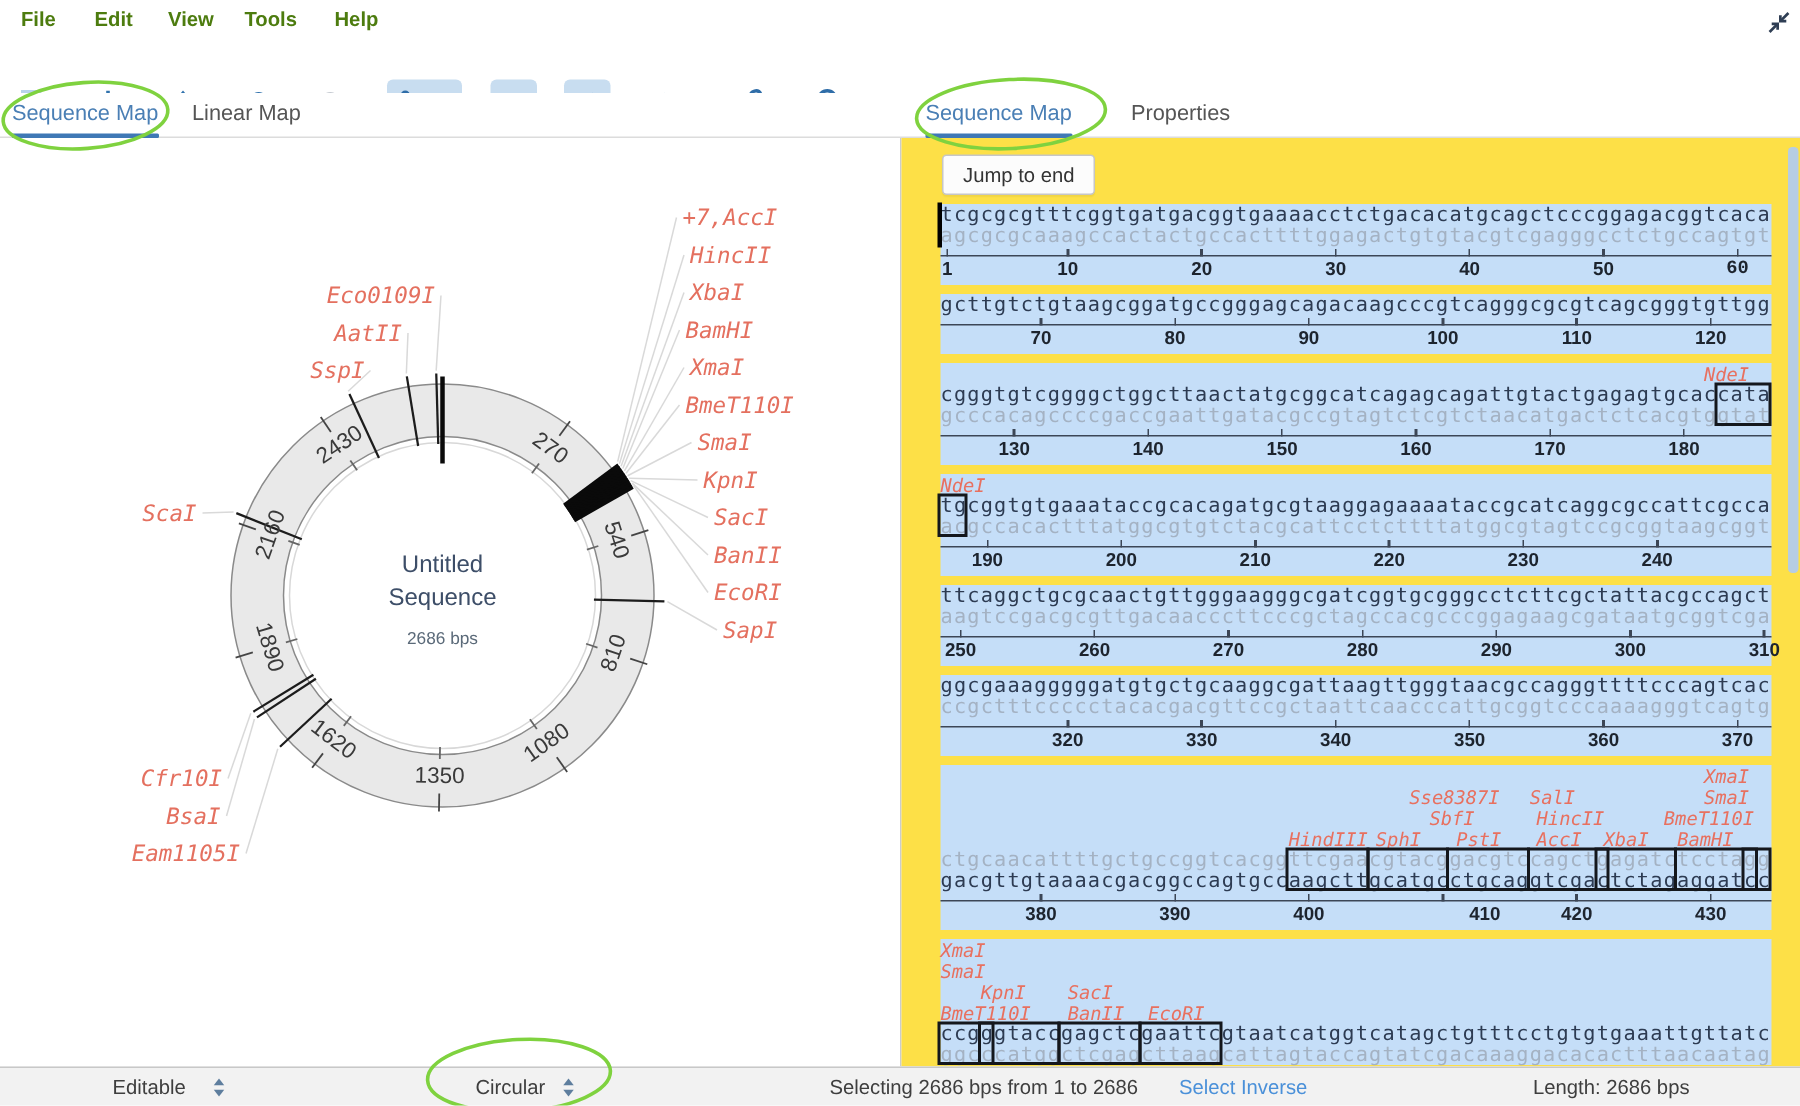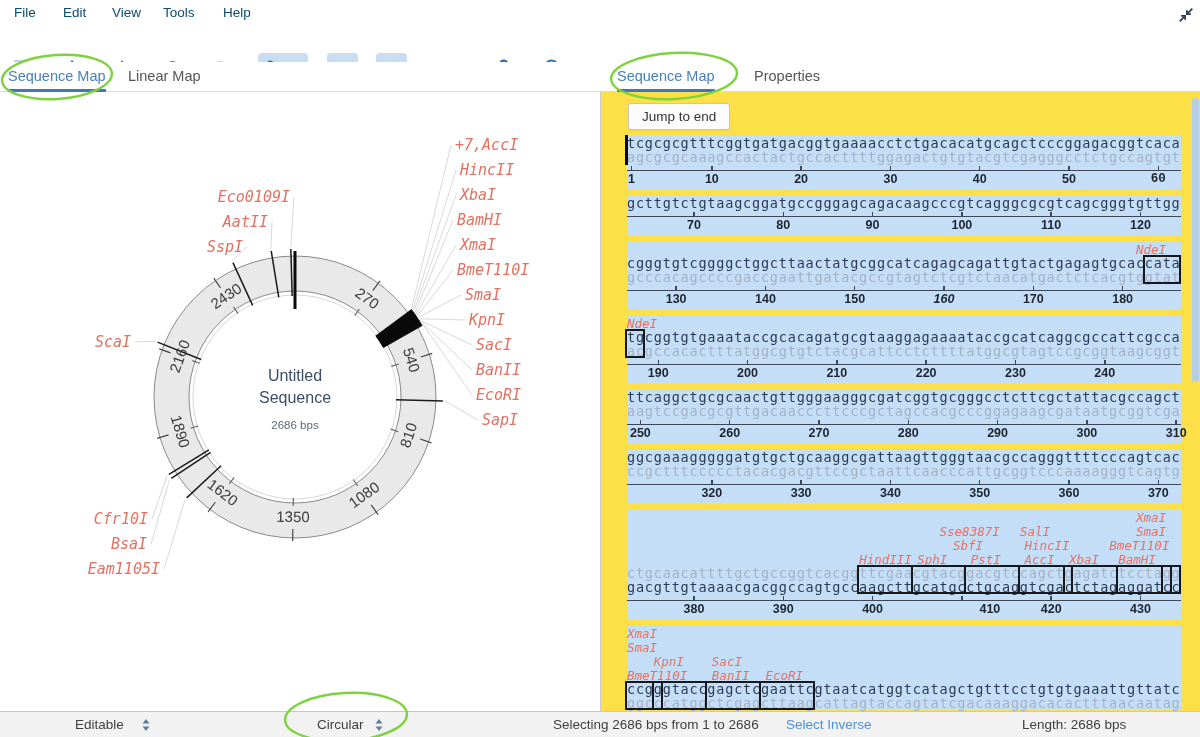--- a/index.html
+++ b/index.html
@@ -1,20 +1,20 @@
 <!DOCTYPE html>
 <html><head>
 <meta charset="utf-8">
 <style>
   html,body{margin:0;padding:0;}
   body{width:1200px;height:737px;position:relative;overflow:hidden;background:#fff;
        font-family:"Liberation Sans",sans-serif;-webkit-font-smoothing:antialiased;}
   
   .menubar{position:absolute;top:0;left:0;width:1200px;height:26px;background:#fff;}
-  .menu-item{position:absolute;top:5px;font-size:13.5px;font-weight:400;color:#0c4a6e;cursor:default;}
+  .menu-item{position:absolute;top:5px;font-size:13.5px;font-weight:700;color:#4d7c0f;cursor:default;}
   
   .toolbar{position:absolute;top:26px;left:0;width:1200px;height:36px;background:#fff;}
   .tool{position:absolute;top:31px;width:22px;height:22px;}
   .hl{position:absolute;top:27px;height:31px;background:#c8ddf0;border-radius:4px;}
   .caret-down{width:0;height:0;border-left:4.5px solid transparent;border-right:4.5px solid transparent;
               border-top:5.5px solid #3d4ality3;border-top-color:#3d4653;position:absolute;}
   
   .tabbar{position:absolute;top:62px;left:0;width:1200px;height:30px;background:#fff;border-bottom:1px solid #dcdcdc;box-sizing:border-box;}
   .tab{position:absolute;top:0;height:30px;line-height:28px;font-size:14.5px;color:#555;cursor:pointer;}
   .tab.active{color:#4a7fb5;}
@@ -285,21 +285,21 @@
         <div class="strand comp">gcccacagccccgaccgaattgatacgccgtagtctcgtctaacatgactctcacgtggtat</div>
         <div class="axis">
           <div class="axline"></div>
           <div class="tick" style="left: 48.365px;"></div>
           <div class="axnum" style="left: 49.115px;">130</div>
           <div class="tick" style="left: 137.665px;"></div>
           <div class="axnum" style="left: 138.415px;">140</div>
           <div class="tick" style="left: 226.965px;"></div>
           <div class="axnum" style="left: 227.715px;">150</div>
           <div class="tick" style="left: 316.265px;"></div>
-          <div class="axnum" style="left: 317.015px; font-style: italic;">160</div>
+          <div class="axnum" style="left: 317.015px;">160</div>
           <div class="tick" style="left: 405.565px;"></div>
           <div class="axnum" style="left: 406.315px;">170</div>
           <div class="tick" style="left: 494.865px;"></div>
           <div class="axnum" style="left: 495.615px;">180</div>
         </div>
         <div class="sitebox" style="left: 515.94px; width: 37.72px; top: 13px;"></div>
       </div>
       <div class="seqrow">
         <div class="lblline">
           <span class="enzlbl" style="left: 0px;">NdeI</span>

